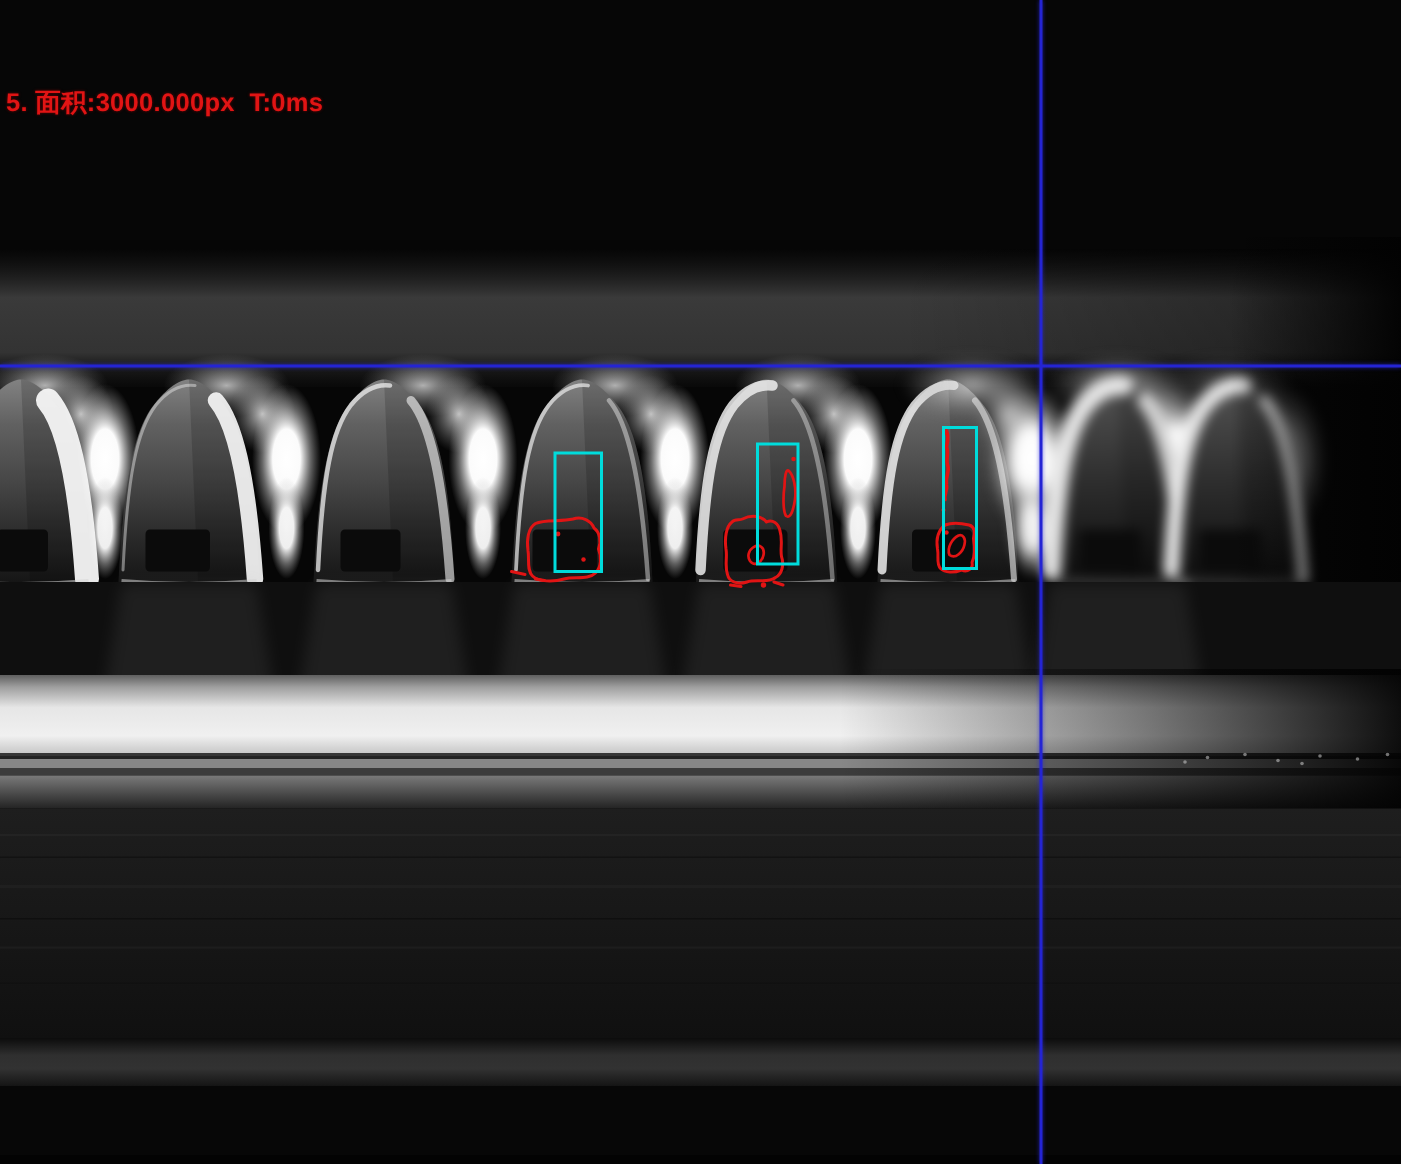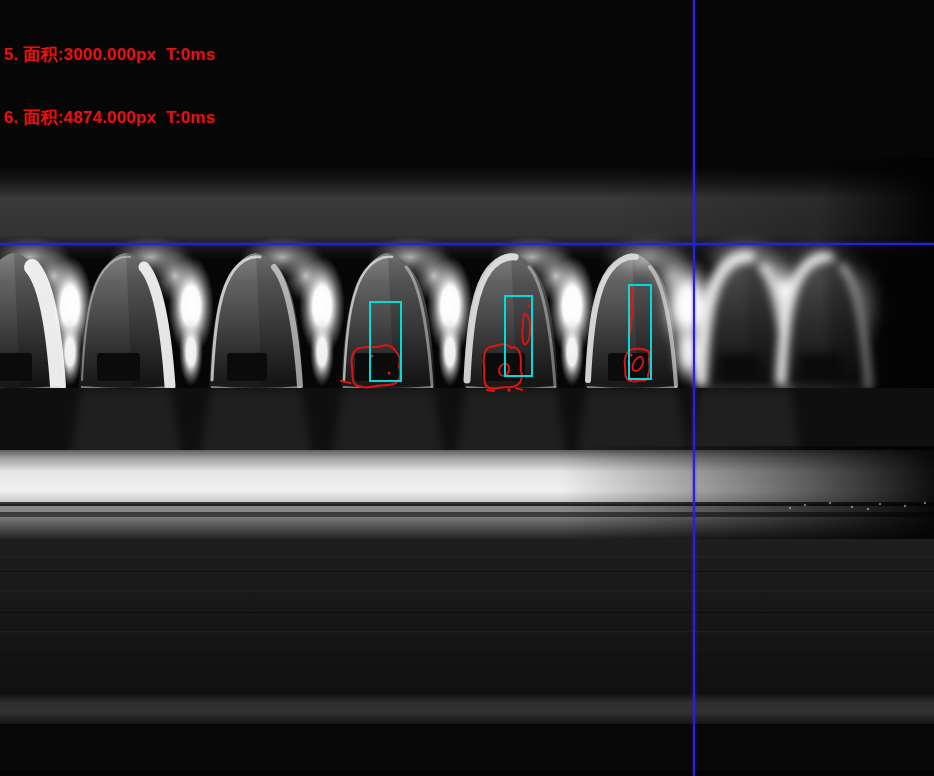--- a/index.html
+++ b/index.html
@@ -8,21 +8,21 @@
     font-family:"Liberation Sans","DejaVu Sans",sans-serif;
   }
   #scene{position:absolute;left:0;top:0;}
   .xline{position:absolute;background:var(--blue,#2424d4);}
   #vline{width:2px;height:776px;top:0;box-shadow:0 0 3px rgba(40,40,220,.75);}
   #hline{height:2px;width:934px;left:0;box-shadow:0 0 3px rgba(40,40,220,.75);}
   #annot{position:absolute;left:0;top:0;pointer-events:none;}
   #rois{position:absolute;left:0;top:0;width:100%;height:100%;pointer-events:none;}
   .roi{position:absolute;border:2px solid var(--cyan,#00dcdc);box-sizing:border-box;}
   #hud{
-    position:absolute;top:2px;left:4px;color:var(--red,#e11414);
+    position:absolute;top:16px;left:4px;color:var(--red,#e11414);
     font-size:17px;line-height:21px;font-weight:600;white-space:pre;
     text-shadow:0 0 2px rgba(170,0,0,.65);letter-spacing:.2px;
   }
   .defect{fill:none;stroke:var(--red,#e11414);stroke-linejoin:round;stroke-linecap:round;}
   .defect-dot{fill:var(--red,#e11414);}
 </style>
 </head>
 <body>
 
 <div id="stage" style="--red: #e11414; --cyan: #00dcdc; --blue: #2424d4;">
@@ -246,15 +246,14 @@
     </svg>
 
   <div id="rois">
       <div class="roi" style="left: 369px; top: 301px; width: 33px; height: 81px;"></div>
       <div class="roi" style="left: 504px; top: 295px; width: 29px; height: 82px;"></div>
       <div class="roi" style="left: 628px; top: 284px; width: 24px; height: 96px;"></div>
     </div>
 
   <div id="hud">
     <div>5. 面积:3000.000px  T:0ms</div>
-    <div>6. 面积:4874.000px  T:0ms</div>
   </div>
 </div>
 
 </body></html>

